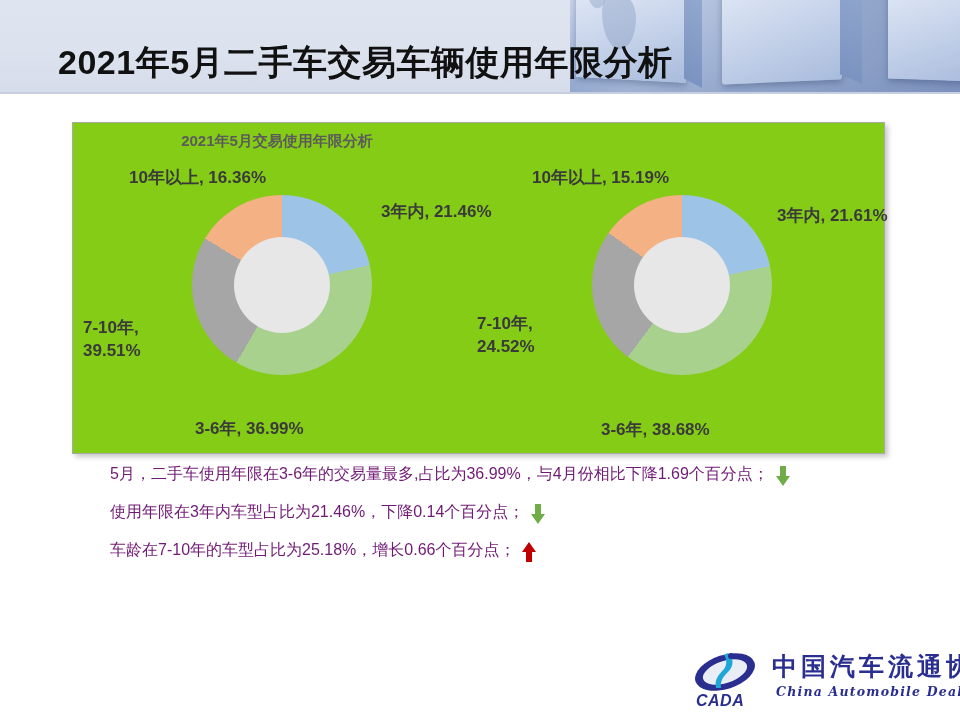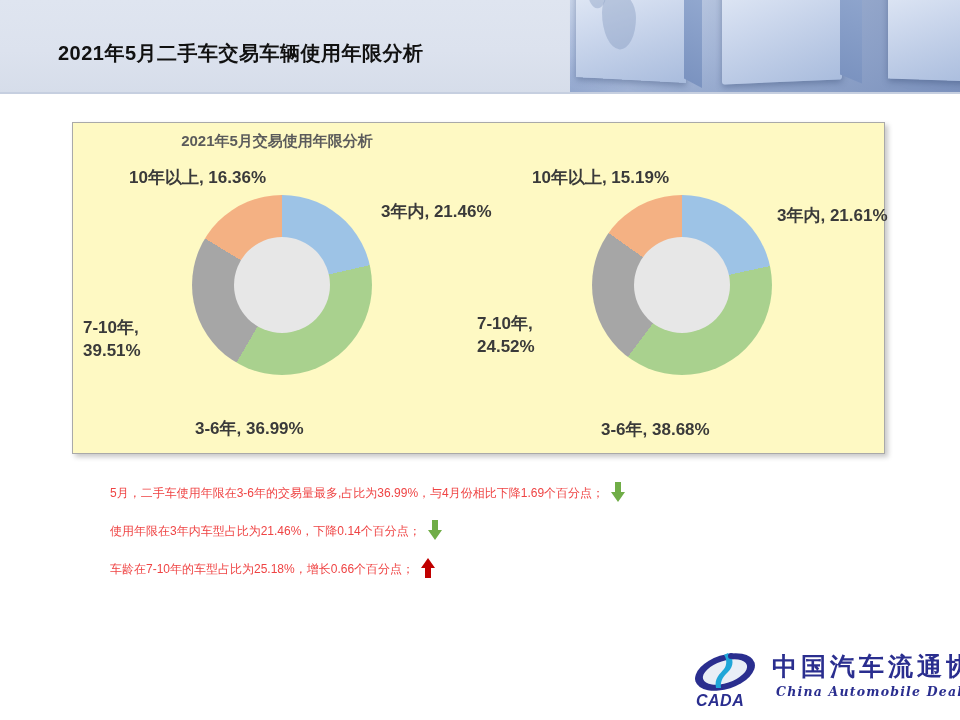--- a/index.html
+++ b/index.html
@@ -46,39 +46,39 @@
   .cube.c1 .cube-side { right: -16px; top: 6px; width: 18px; height: 96px; transform: skewY(26deg); }
   .cube.c2 .cube-side { right: -20px; top: 8px; width: 22px; height: 108px; transform: skewY(24deg); }
   .map-blob {
     position: absolute;
     background: rgba(120,143,183,0.35);
     border-radius: 42% 58% 48% 52% / 38% 44% 56% 62%;
   }
   .header-title {
     position: absolute;
     left: 58px; top: 40px;
-    font-size: 20px;
+    font-size: 34px;
     font-weight: bold;
     color: #111111;
     letter-spacing: 0.5px;
     white-space: nowrap;
   }
   .header-rule {
     position: absolute;
     left: 0; top: 92px;
     width: 960px; height: 2px;
     background: #c6cfe0;
   }
 
   
   .chart-panel {
     position: absolute;
     left: 72px; top: 122px;
     width: 811px; height: 330px;
-    background: #fef9c3;
+    background: #84cc16;
     border: 1px solid #a9a9a9;
     box-shadow: 3px 3px 5px rgba(0,0,0,0.22);
   }
   .chart-block {
     position: absolute;
     top: 0;
     width: 400px; height: 330px;
   }
   .chart-block.left  { left: 4px; }
   .chart-block.right { left: 404px; }
@@ -133,23 +133,23 @@
   
   .bullets {
     position: absolute;
     left: 110px; top: 464px;
     width: 760px;
   }
   .bullet-row {
     position: relative;
     height: 38px;
     display: flex;
-    align-items: flex-end;
-    font-size: 12px;
-    color: #ef4444;
+    align-items: flex-start;
+    font-size: 16px;
+    color: #701a75;
     white-space: nowrap;
   }
   .bullet-text { display: inline-block; }
   .arrow {
     display: inline-block;
     width: 16px; height: 22px;
     margin-left: 6px;
     position: relative;
     top: 1px;
     flex: 0 0 auto;

